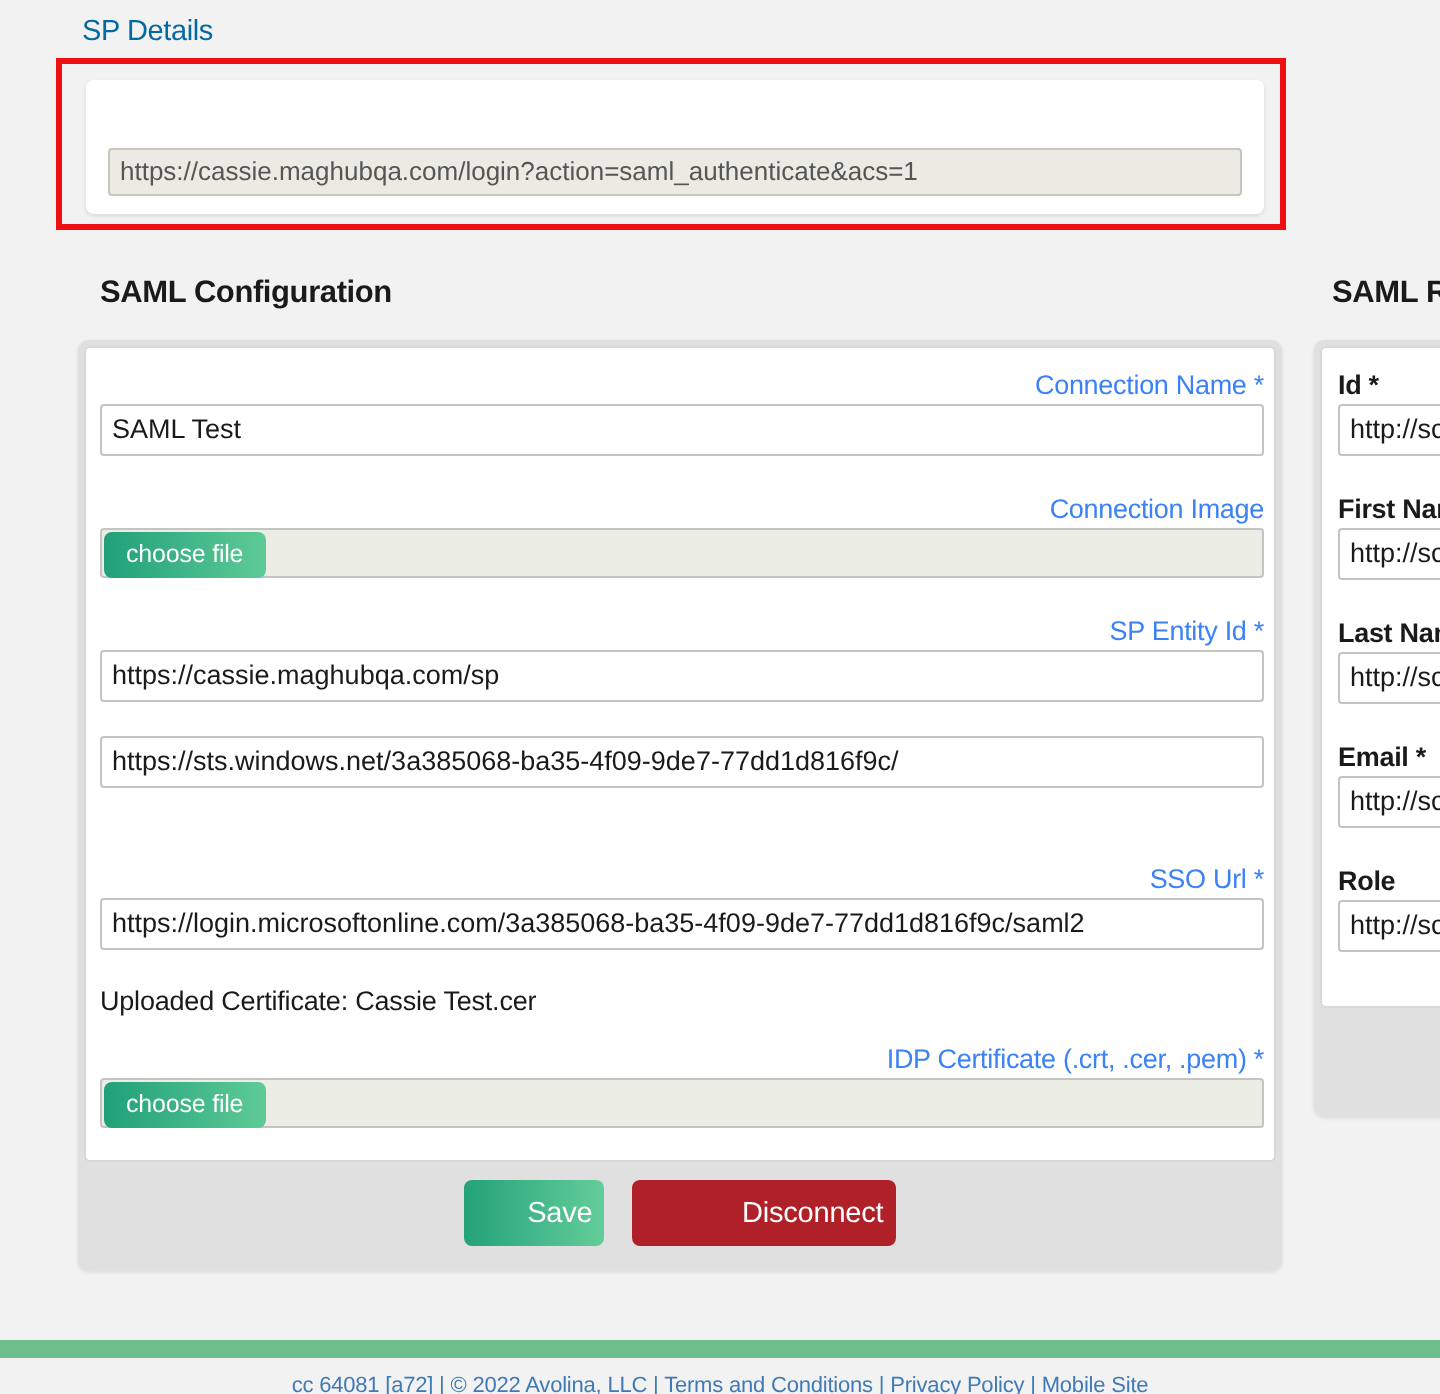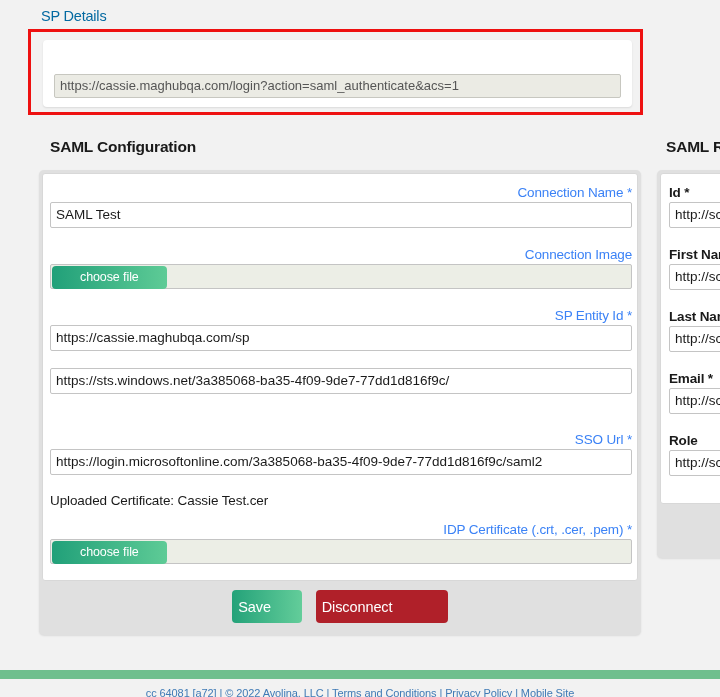--- a/index.html
+++ b/index.html
@@ -121,21 +121,21 @@
     width: 582px; height: 25px;
     background: #eceee6;
     border: 1px solid #c4c4c4;
     border-radius: 2px;
     position: relative;
   }
   .choose-file-btn {
     position: absolute;
     left: 1px; top: 1px;
     height: 23px;
-    padding: 0 28px;
+    padding: 0 11px;
     line-height: 23px;
     border: 0;
     border-radius: 4px;
     background: linear-gradient(to right, #21a079 0%, #5ecb96 100%);
     color: #ffffff;
     font-family: "Liberation Sans", sans-serif;
     font-size: 12.5px;
     letter-spacing: -0.1px;
     cursor: pointer;
   }
@@ -160,21 +160,21 @@
     margin-top: 9px;
     height: 33px;
     line-height: 33px;
     border: 0;
     border-radius: 4px;
     color: #ffffff;
     font-family: "Liberation Sans", sans-serif;
     font-size: 14.5px;
     letter-spacing: -0.1px;
     cursor: pointer;
-    text-align: left;
+    text-align: right;
   }
   .btn-save {
     width: 70px;
     background: linear-gradient(to right, #24a279 0%, #63cd9a 100%);
   }
   .btn-disconnect {
     width: 132px;
     margin-left: 9px;
     background: #b02029;
   }

